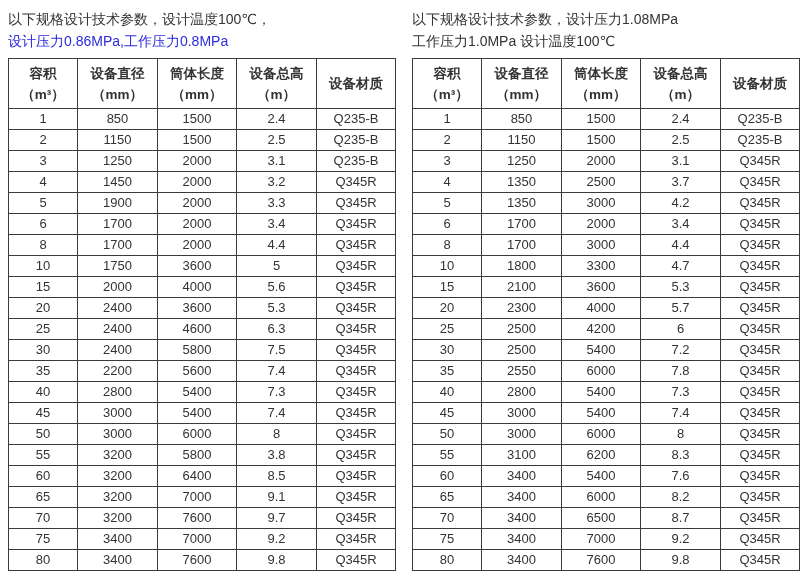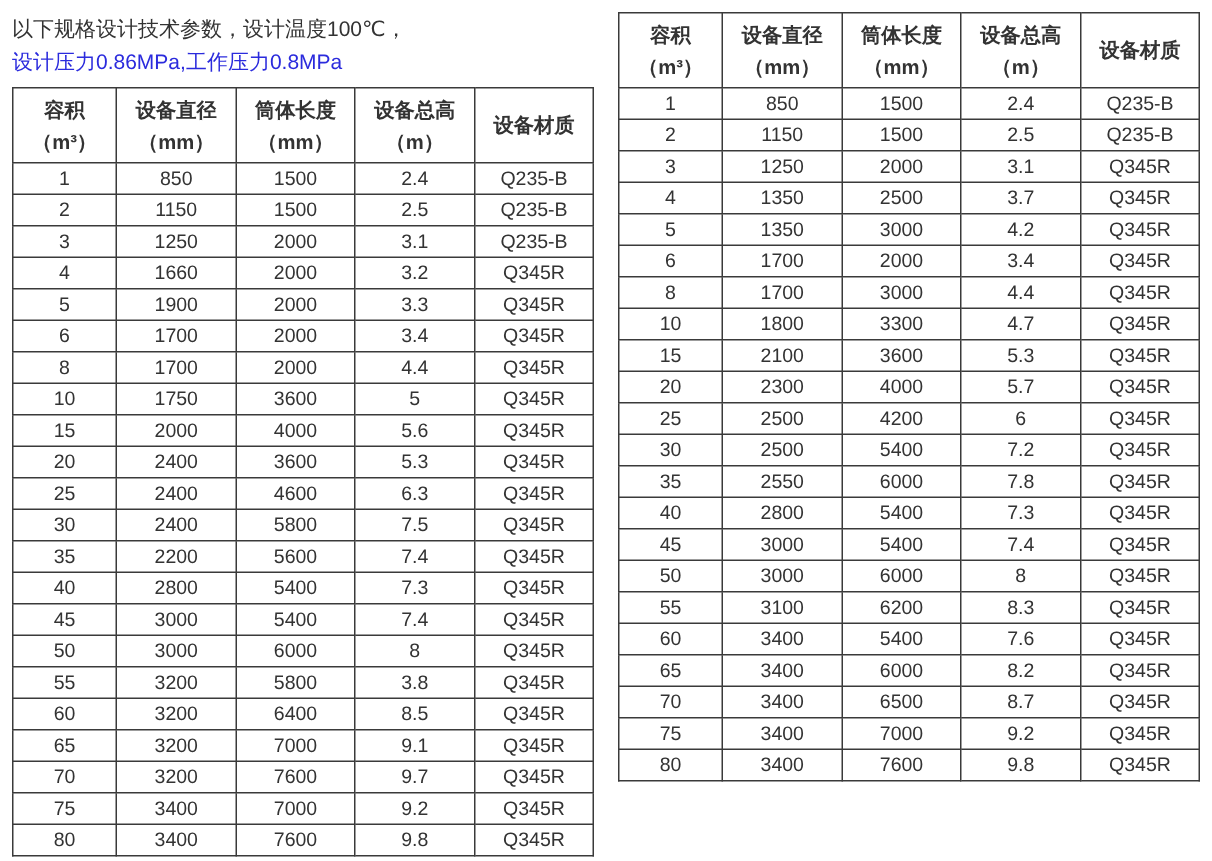--- a/index.html
+++ b/index.html
@@ -19,21 +19,21 @@
   .page {
     width: 808px;
     height: 574px;
     overflow: hidden;
     padding: 8px 0 0 8px;
     background: var(--bg);
   }
   .wrap {
     display: flex;
     gap: 17px;
-    align-items: flex-start;
+    align-items: center;
   }
   .panel { width: 387px; }
   .titles { margin-bottom: 6px; }
   .title-line {
     font-size: 14px;
     line-height: 22px;
     white-space: nowrap;
     color: var(--text);
   }
   .title-line.blue { color: var(--accent); }
@@ -126,21 +126,21 @@
             </tr>
             <tr>
               <td>3</td>
               <td>1250</td>
               <td>2000</td>
               <td>3.1</td>
               <td>Q235-B</td>
             </tr>
             <tr>
               <td>4</td>
-              <td>1660</td>
+              <td>1450</td>
               <td>2000</td>
               <td>3.2</td>
               <td>Q345R</td>
             </tr>
             <tr>
               <td>5</td>
               <td>1900</td>
               <td>2000</td>
               <td>3.3</td>
               <td>Q345R</td>
@@ -262,20 +262,24 @@
               <td>3400</td>
               <td>7600</td>
               <td>9.8</td>
               <td>Q345R</td>
             </tr>
           </tbody>
       </table>
     </div>
 
     <div class="panel">
+      <div class="titles">
+        <div class="title-line">以下规格设计技术参数，设计压力1.08MPa</div>
+        <div class="title-line">工作压力1.0MPa 设计温度100℃</div>
+      </div>
       <table class="spec">
         <colgroup>
           <col class="c0">
             <col class="c1">
             <col class="c2">
             <col class="c3">
             <col class="c4">
         </colgroup>
         <thead>
             <tr>

